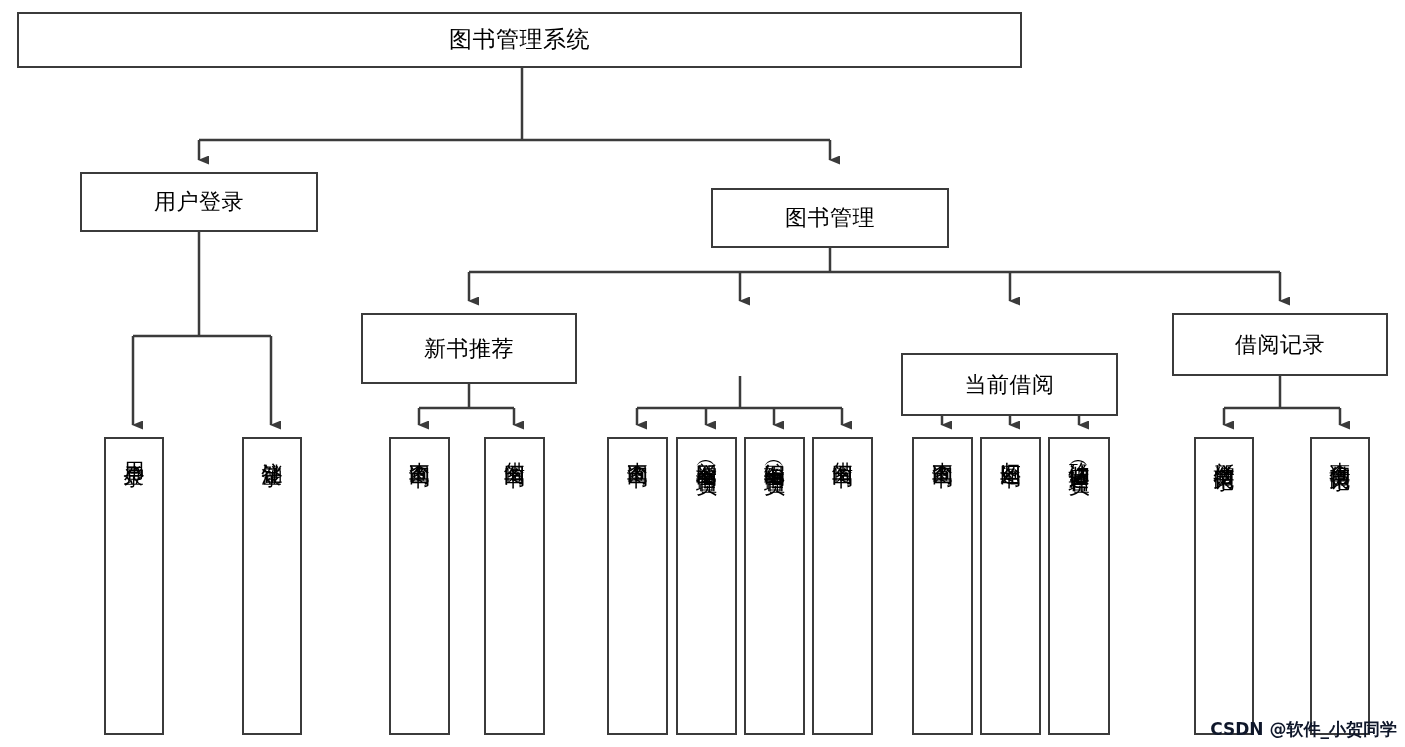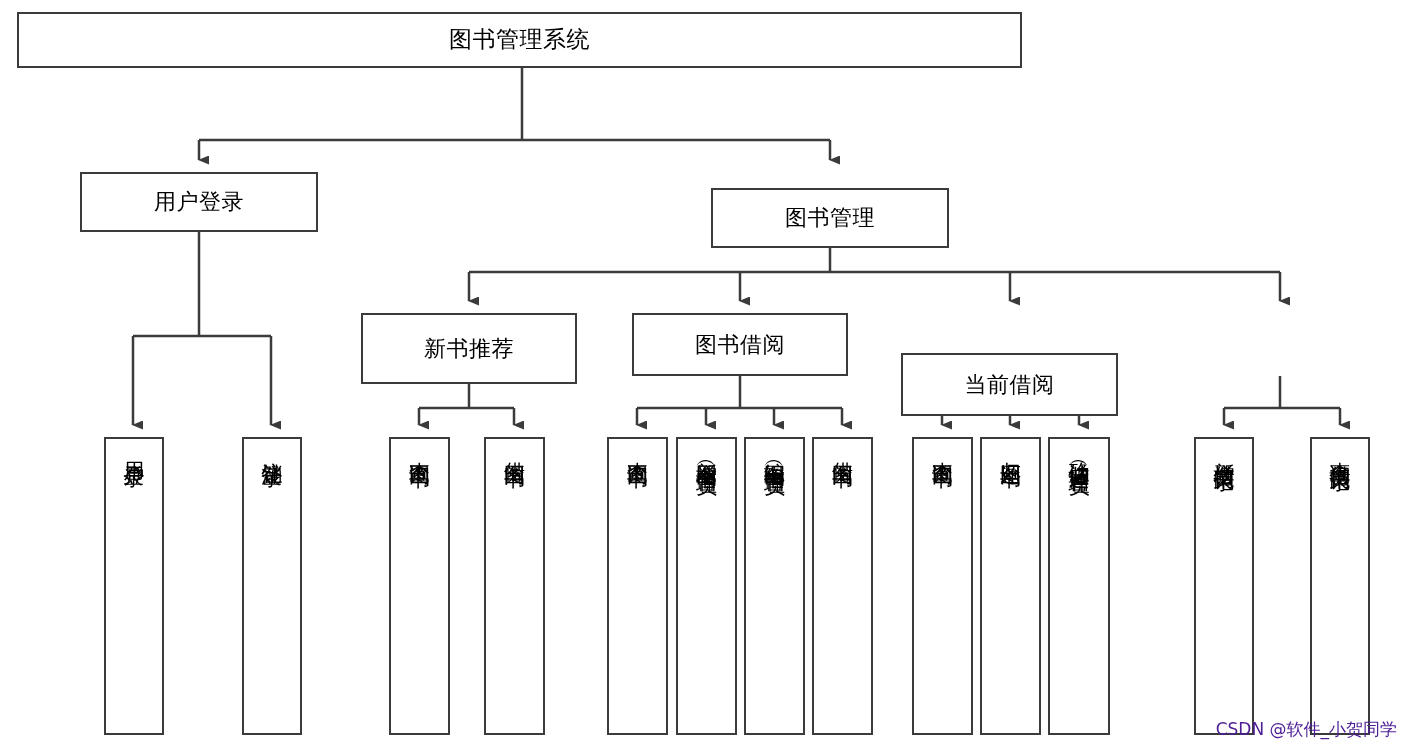--- a/index.html
+++ b/index.html
@@ -58,24 +58,25 @@
     font-size: 21px;
     line-height: 1.05;
     letter-spacing: 2px;
     margin: 0 auto;
   }
   #watermark {
     position: absolute;
     right: 8px;
     bottom: 6px;
     font-size: 17px;
-    color: #4c1d95;
+    color: #0f172a;
     z-index: 5;
     white-space: nowrap;
     font-family: "DejaVu Sans", "Liberation Sans", sans-serif;
+    font-weight: bold;
   }
 </style>
 </head>
 <body>
 
 <div id="diagram-root">
 
   <svg id="connectors" viewBox="0 0 1405 747">
     <defs>
       <marker id="arrowhead" markerWidth="9" markerHeight="11" refX="4.5" refY="10" orient="auto" markerUnits="userSpaceOnUse">
@@ -133,25 +134,25 @@
   <div class="node horiz" style="left:80px; top:172px; width:238px; height:60px;">
     <span class="label">用户登录</span>
   </div>
   <div class="node horiz" style="left:711px; top:172px; width:238px; height:60px;margin-top:16px;">
     <span class="label">图书管理</span>
   </div>
 
   <div class="node horiz" style="left:361px; top:313px; width:216px; height:71px;">
     <span class="label">新书推荐</span>
   </div>
-  <div class="node horiz" style="left:632px; top:313px; width:216px; height:63px;">
-    <span class="label">图书借阅</span>
-  </div>
   <div class="node horiz" style="left:901px; top:313px; width:217px; height:63px;margin-top:40px;">
     <span class="label">当前借阅</span>
+  </div>
+  <div class="node horiz" style="left:1172px; top:313px; width:216px; height:63px;">
+    <span class="label">借阅记录</span>
   </div>
 
   <div class="node vert" style="left:104px; top:437px; width:60px; height:298px;">
     <span class="label">用户登录</span>
   </div>
   <div class="node vert" style="left:242px; top:437px; width:60px; height:298px;">
     <span class="label">注销登录</span>
   </div>
 
   <div class="node vert" style="left:389px; top:437px; width:61px; height:298px;">

